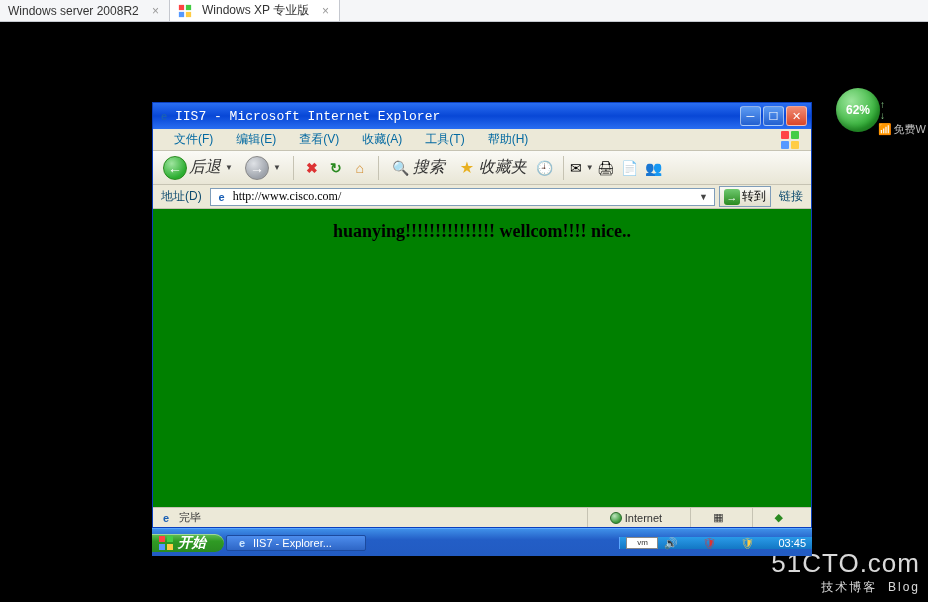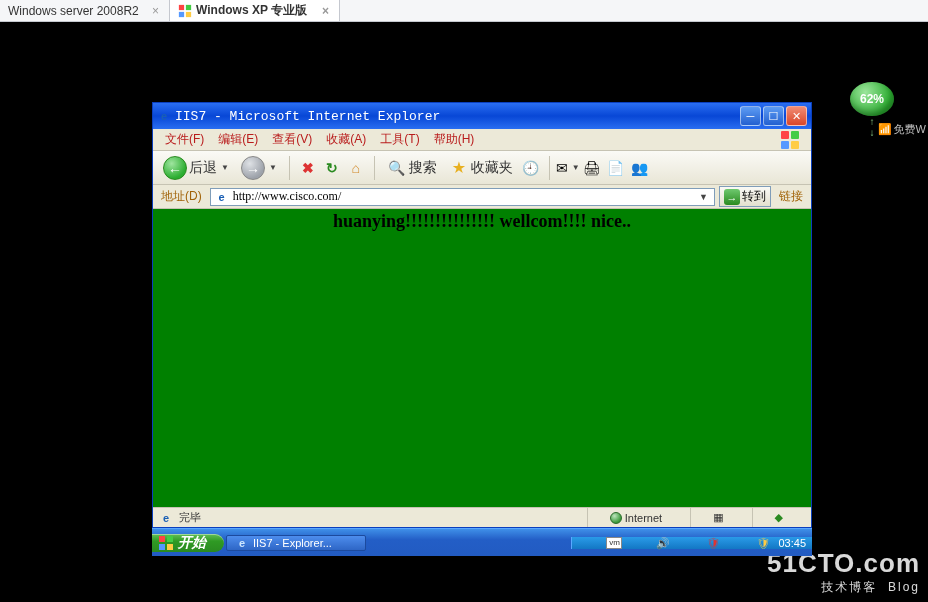--- a/index.html
+++ b/index.html
@@ -21,42 +21,42 @@
     border-bottom: 1px solid #c5c8cf;
     display: flex;
     align-items: stretch;
   }
   .host-tab {
     display: flex;
     align-items: center;
     padding: 0 8px;
     border-right: 1px solid #c5c8cf;
     min-width: 170px;
-    gap: 4px;
+    gap: 10px;
     color: #333;
     background: #f5f6f8;
   }
   .host-tab.active {
     background: #fff;
-    font-weight: bold;
+    font-weight: normal;
   }
   .host-tab .tab-icon { width: 14px; height: 14px; }
   .host-tab .tab-close { margin-left: auto; color: #999; padding: 0 2px; }
   .black-area {
     position: absolute;
     top: 22px; left: 0; right: 0; bottom: 0;
     background: #000;
   }
 
   
   .battery-widget {
     position: absolute;
     top: 60px; right: 20px;
     width: 72px; height: 56px;
-    display: flex; flex-direction: column; align-items: center;
+    display: flex; flex-direction: row; align-items: center;
     color: #ccc;
   }
   .battery-circle {
     width: 44px; height: 44px;
     border-radius: 50%;
     background: radial-gradient(circle at 35% 30%, #9be59b, #2bad30 70%);
     box-shadow: 0 0 4px rgba(0,0,0,0.6), inset -2px -4px 6px rgba(0,0,0,0.3);
     display: flex; align-items: center; justify-content: center;
     color: #fff; font-weight: bold; font-size: 12px;
   }
@@ -69,21 +69,21 @@
   }
 
   .watermark {
     position: absolute;
     right: 8px; bottom: 6px;
     color: rgba(255,255,255,0.85);
     text-align: right;
     font-family: Arial, sans-serif;
   }
   .watermark .wm-main {
-    font-size: 26px; font-weight: bold; letter-spacing: 1px;
+    font-size: 26px; font-weight: normal; letter-spacing: 1px;
     text-shadow: 1px 1px 2px #000;
   }
   .watermark .wm-sub {
     font-size: 12px; letter-spacing: 2px;
     text-shadow: 1px 1px 2px #000;
   }
 
   
   .vm-desktop {
     position: absolute;
@@ -127,21 +127,21 @@
     color: #fff;
   }
   .tray {
     margin-left: auto;
     background: linear-gradient(#2a9be8, #1377c4);
     display: flex; align-items: center;
     padding: 0 6px; gap: 6px;
     font-size: 11px;
     border-left: 1px solid #5aa7ff;
   }
-  .tray .tray-icon { width:16px; height:12px; display:inline-block;margin-left:28px; }
+  .tray .tray-icon { width:32px; height:12px; display:inline-block; }
 
   
   .ie-window {
     position: absolute;
     left: 0; top: 0;
     width: 660px;
     height: 426px;
     display: flex; flex-direction: column;
     border: 1px solid #0a3fbd;
     background: #ece9d8;
@@ -172,21 +172,21 @@
   .win-btn.min, .win-btn.max { background: linear-gradient(#5d9cf3, #2360d0); }
   .win-btn.close { background: linear-gradient(#f08b73, #d9472a); }
 
   .ie-menubar {
     height: 22px;
     background: #ece9d8;
     border-bottom: 1px solid #c6c3b3;
     display: flex; align-items: center;
     padding: 0 6px; gap: 2px;
   }
-  .menu-item { padding: 2px 6px; color: #b91c1c; }
+  .menu-item { padding: 2px 6px; color: #0369a1; margin-left: 9px; }
   .ie-flag {
     margin-left: auto;
     width: 32px; height: 18px;
     position: relative;
   }
   .ie-flag span { position:absolute; width:8px; height:8px; border-radius: 1px; }
   .ie-flag .r { background:#f44; left:8px; top:0; }
   .ie-flag .g { background:#4c4; left:18px; top:0; }
   .ie-flag .b { background:#59f; left:8px; top:10px; }
   .ie-flag .y { background:#fc4; left:18px; top:10px; }
@@ -196,32 +196,32 @@
     background: linear-gradient(#fafaf6, #e9e6d6);
     border-bottom: 1px solid #c6c3b3;
     display: flex; align-items: center;
     padding: 0 6px; gap: 4px;
   }
   .tb-btn { display:flex; align-items:center; gap:2px; padding:2px 4px; border-radius:3px; }
   .tb-btn .circ { width:24px; height:24px; border-radius:50%; display:flex; align-items:center; justify-content:center; font-size:14px; color:#fff; }
   .back-circ { background: radial-gradient(circle at 35% 30%, #9fe59f, #2bad30 70%); border:1px solid #2a8a20; }
   .fwd-circ  { background: radial-gradient(circle at 35% 30%, #dfe2e6, #9da2aa 70%); border:1px solid #888; }
   .tb-sep { width:1px; height:24px; background:#c6c3b3; margin:0 4px; }
-  .tb-label { font-size:14px; color:#333; }
+  .tb-label { font-size:16px; color:#333;font-style:italic; }
   .tb-drop { font-size:8px; color:#444; margin-left:2px; }
   .sq-ic { width:20px; height:20px; display:flex; align-items:center; justify-content:center; font-size:14px; }
 
   .ie-addrbar {
     height: 24px;
     background: #ece9d8;
     border-bottom: 1px solid #c6c3b3;
     display: flex; align-items: center;
     padding: 0 4px; gap: 4px;
   }
-  .addr-label { font-size:12px; color:#a16207; padding:0 4px; }
+  .addr-label { font-size:12px; color:#0c4a6e; padding:0 4px; }
   .addr-box {
     flex:1; height:18px;
     background:#fff;
     border:1px solid #7f9db9;
     display:flex; align-items:center;
     padding:0 4px; gap:4px;
   }
   .addr-input { flex:1; border:none; outline:none; font-size:12px; font-family:Tahoma; }
   .addr-dd { font-size:9px; color:#444; padding:0 2px; }
   .go-btn {
@@ -235,21 +235,21 @@
     background: linear-gradient(#6fc96f,#2a8a20);
     display:flex; align-items:center; justify-content:center;
     color:#fff; font-size:11px;
   }
 
   .ie-content {
     flex:1;
     background:#008000;
     overflow:hidden;
     display:flex; justify-content:center;
-    padding-top:2px;
+    padding-top:12px;
   }
   .page-text {
     font-family: "Times New Roman", serif;
     font-weight: bold;
     font-size: 18px;
     color:#000;
   }
 
   .ie-statusbar {
     height:20px;

